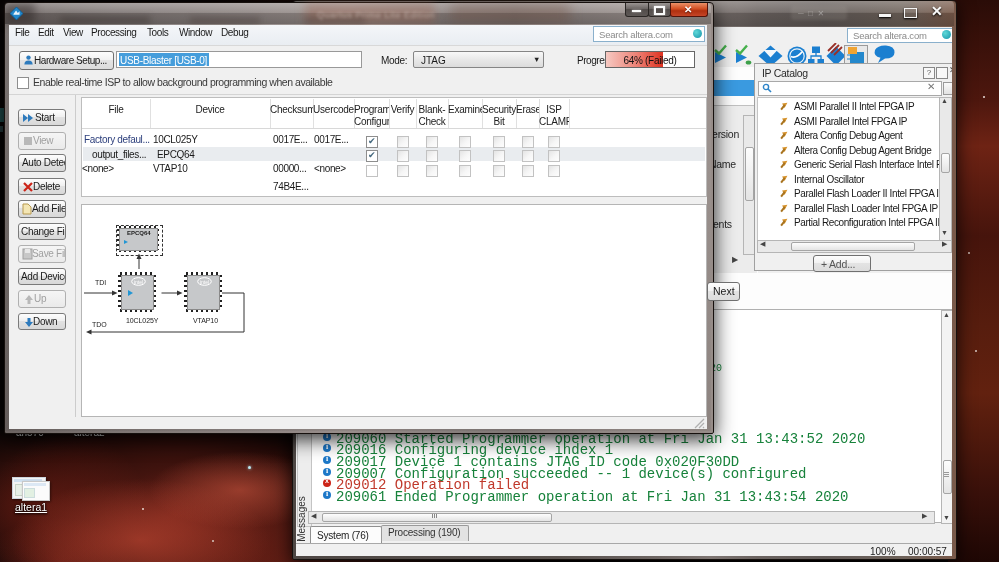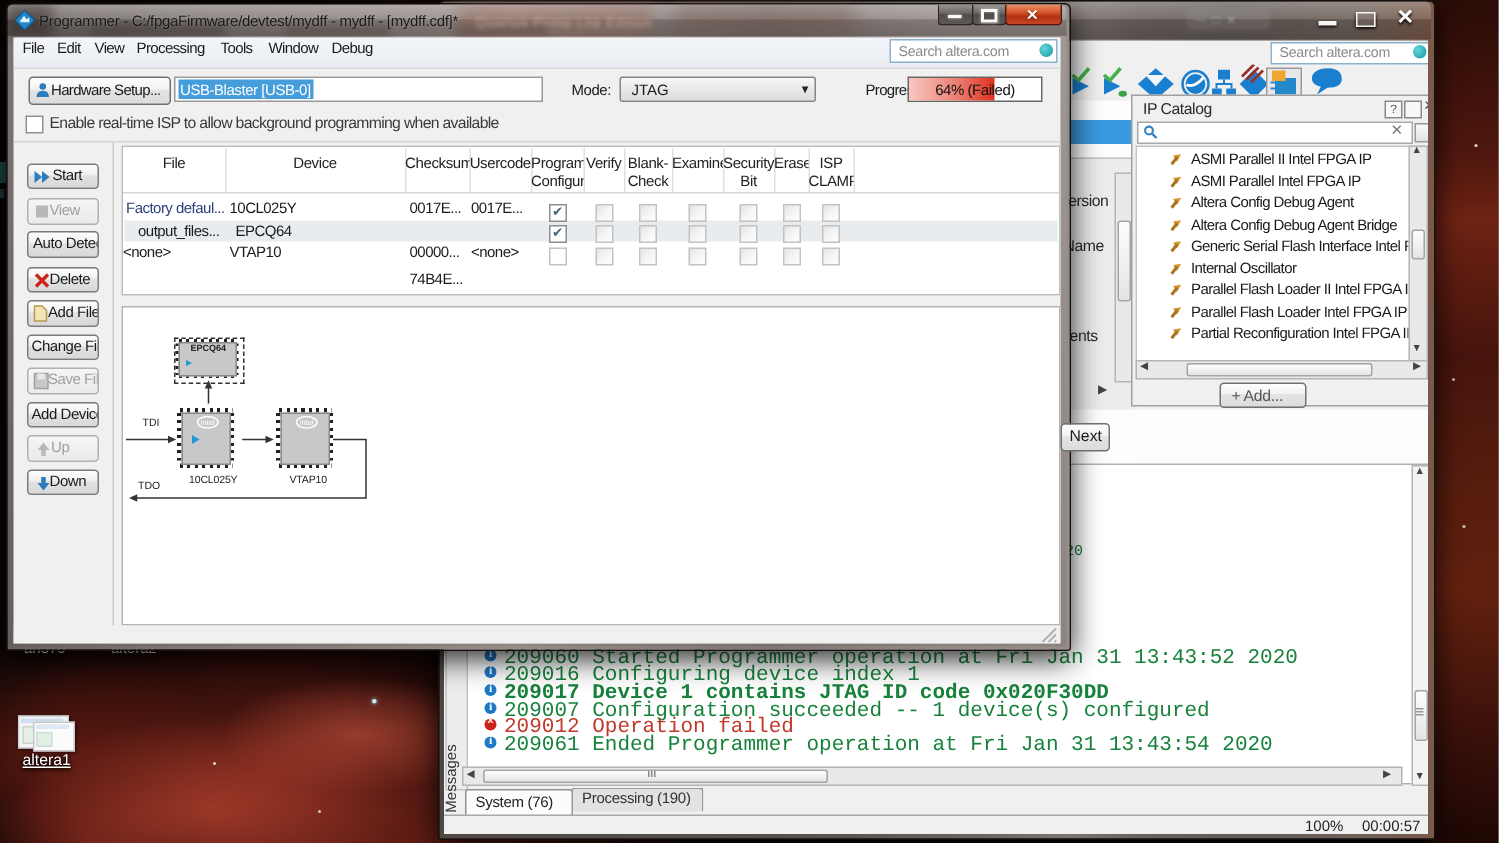--- a/index.html
+++ b/index.html
@@ -170,21 +170,21 @@
       <div class="t" style="left:-19px;top:487px;font-size:10px;color:#333;transform:rotate(-90deg);transform-origin:center;width:48px;height:10px;text-align:center;">Messages</div>
 
       <div class="t" style="left:414px;top:336px;font-family:'Liberation Mono',monospace;font-size:10px;color:#17823b;">20</div>
 
       <div id="msglines">
         <div class="mico" style="left:27px;top:406px;"></div>
         <div class="mln" style="left:40px;top:404px;">209060 Started Programmer operation at Fri Jan 31 13:43:52 2020</div>
         <div class="mico" style="left:27px;top:417px;"></div>
         <div class="mln" style="left:40px;top:415px;">209016 Configuring device index 1</div>
         <div class="mico" style="left:27px;top:429px;"></div>
-        <div class="mln" style="left:40px;top:427px;font-weight:bold;">209017 Device 1 contains JTAG ID code 0x020F30DD</div>
+        <div class="mln" style="left:40px;top:427px;">209017 Device 1 contains JTAG ID code 0x020F30DD</div>
         <div class="mico" style="left:27px;top:441px;"></div>
         <div class="mln" style="left:40px;top:439px;">209007 Configuration succeeded -- 1 device(s) configured</div>
         <div class="mico err" style="left:27px;top:452px;"></div>
         <div class="mln" style="left:40px;top:450px;color:#c0392b;">209012 Operation failed</div>
         <div class="mico" style="left:27px;top:464px;"></div>
         <div class="mln" style="left:40px;top:462px;">209061 Ended Programmer operation at Fri Jan 31 13:43:54 2020</div>
       </div>
 
       <div class="sb" style="left:645px;top:283px;width:11px;height:212px;background:#f3f3f3;"></div>
       <div class="t" style="left:647px;top:284px;font-size:7px;color:#444;">▲</div>
@@ -217,21 +217,20 @@
     <div class="abs" style="left:445px;top:0;width:120px;height:21px;background:rgba(110,70,55,.32);filter:blur(6px);"></div>
     <div class="abs" style="left:55px;top:13px;width:90px;height:8px;background:rgba(50,40,36,.35);filter:blur(3px);"></div>
     <div class="abs" style="left:185px;top:14px;width:70px;height:7px;background:rgba(55,44,40,.3);filter:blur(3px);"></div>
     <div class="abs" style="left:300px;top:14px;width:60px;height:7px;background:rgba(50,40,36,.28);filter:blur(3px);"></div>
     <div class="abs" style="left:0px;top:0px;width:30px;height:21px;background:rgba(40,32,30,.45);filter:blur(4px);"></div>
 
     <svg class="abs" style="left:5px;top:4px;" width="13" height="13" viewBox="0 0 15 15">
       <path d="M7.5 0 L15 7.5 L7.5 15 L0 7.5 Z" fill="#2288cc" stroke="#0c5a94" stroke-width="1"></path>
       <path d="M4 8 L7 4 L9 7 L11 5 L11 9 L4 9 Z" fill="#fff" opacity=".9"></path>
     </svg>
-    <div class="t" style="left:21px;top:6px;font-size:10px;letter-spacing:-0.2px;color:#1a1a1a;text-shadow:0 0 2px rgba(255,255,255,.3);">Programmer - C:/fpgaFirmware/devtest/mydff - mydff - [mydff.cdf]*</div>
     <div class="t" style="left:312px;top:7px;font-size:9px;color:rgba(235,228,222,.5);filter:blur(1.5px);letter-spacing:0.5px;">Quartus Prime Lite Edition</div>
 
     <div class="abs" style="left:620px;top:0;width:22px;height:13px;background:linear-gradient(#9a9492,#6a6462 45%,#524c4a 50%,#5e5856);border:1px solid #2a2624;border-top:none;border-radius:0 0 3px 3px;"></div>
     <div class="abs" style="left:627px;top:7px;width:9px;height:2px;background:#fafafa;box-shadow:0 0 2px rgba(255,255,255,.8);"></div>
     <div class="abs" style="left:643px;top:0;width:21px;height:13px;background:linear-gradient(#9a9492,#6a6462 45%,#524c4a 50%,#5e5856);border:1px solid #2a2624;border-top:none;border-radius:0 0 3px 3px;"></div>
     <div class="abs" style="left:649px;top:3px;width:7px;height:5px;border:2px solid #fafafa;box-shadow:0 0 2px rgba(255,255,255,.6);"></div>
     <div class="abs" style="left:665px;top:0;width:36px;height:13px;background:linear-gradient(#eb9168,#d24e22 45%,#b03010 60%,#c64527);border:1px solid #53130a;border-top:none;border-radius:0 0 3px 3px;"></div>
     <div class="t" style="left:679px;top:1px;color:#fff;font-size:10px;font-weight:bold;text-shadow:0 1px 1px #5a1508;">✕</div>
 
     <div class="abs" id="pgc" style="left:4px;top:22px;width:698px;height:404px;background:#f0f0f0;overflow:hidden;">

